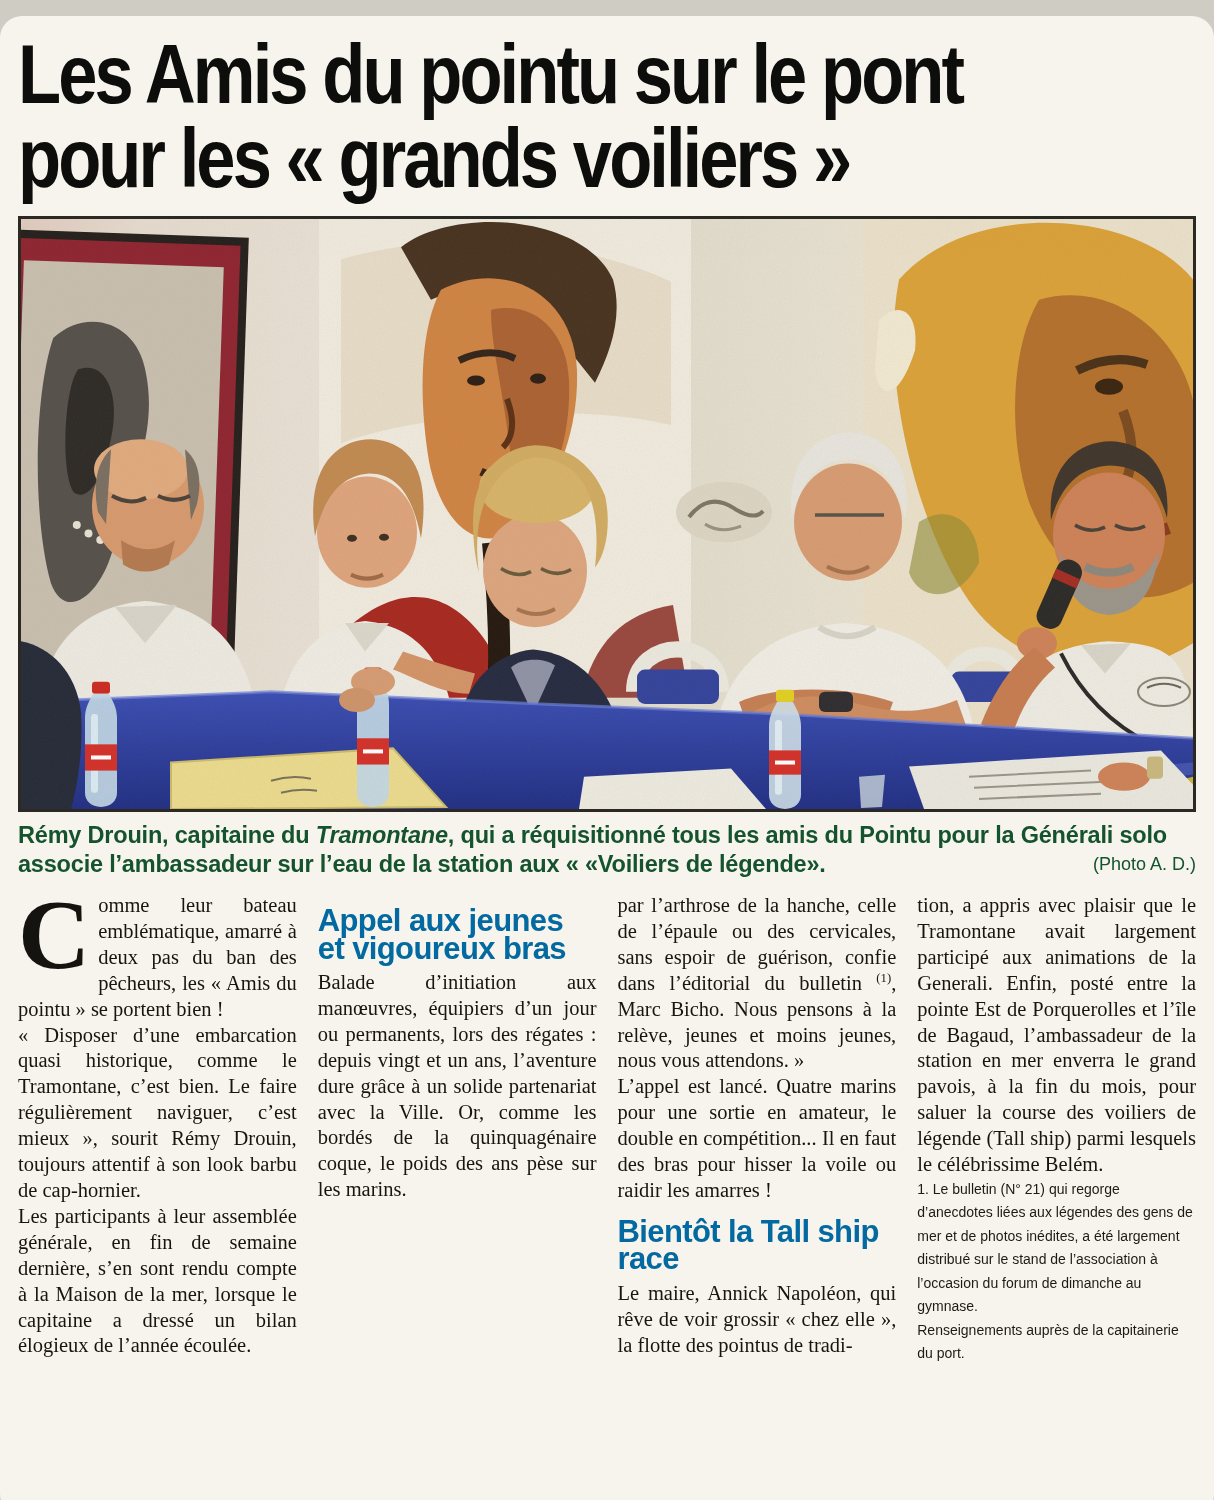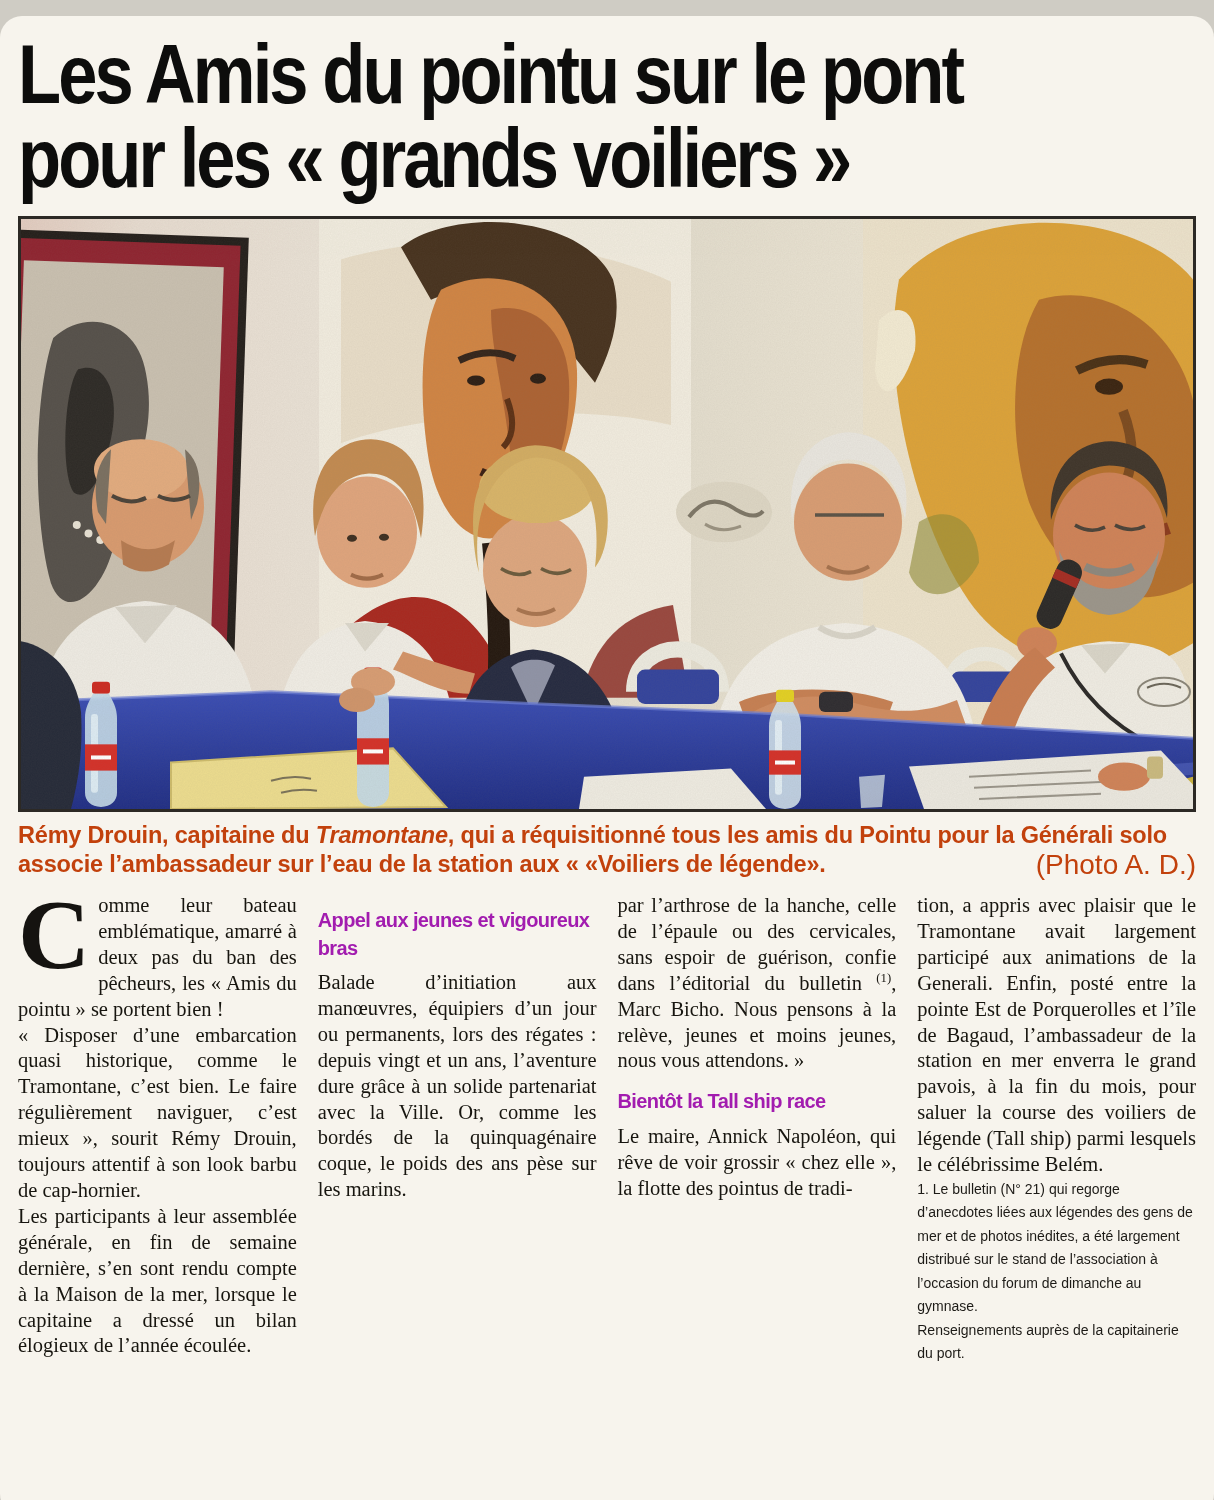--- a/index.html
+++ b/index.html
@@ -17,37 +17,37 @@
   .headline .hl{display:block;}
   
   .photo-wrap{
     margin:16px 0 0 0; width:1172px; height:590px; border:3px solid #2c2925;
     background:#e9e3d5; position:relative; overflow:hidden;
   }
   .photo-wrap svg{display:block;width:100%;height:100%;}
   
   .caption{
     position:relative; margin:9px 0 0 0; font-weight:700;
-    font-size:23.5px; line-height:29px; letter-spacing:-0.2px; color:#c2410c;
+    font-size:23.5px; line-height:29px; letter-spacing:-0.2px; color:#14532d;
   }
   .caption i{font-style:italic;}
-  .credit{position:absolute; right:0; bottom:0; font-weight:400; font-size:28px; letter-spacing:0;}
+  .credit{position:absolute; right:0; bottom:0; font-weight:400; font-size:18px; letter-spacing:0;}
   
   .cols{
     display:flex; gap:21px; margin-top:14px; height:638px; overflow:hidden;
   }
   .col{
     flex:1 1 0; font-family:"Liberation Serif",serif; font-size:20.5px;
     line-height:25.9px; text-align:justify; color:#17150f;
   }
   .col p{margin:0;}
   .it{}
   .sub{
-    font-family:"Liberation Sans",sans-serif; font-weight:700; color:#a21caf;
-    font-size:20px; line-height:27.5px; letter-spacing:-0.6px; margin:14px 0 8px 0;
+    font-family:"Liberation Sans",sans-serif; font-weight:700; color:#0369a1;
+    font-size:31px; line-height:27.5px; letter-spacing:-0.6px; margin:14px 0 8px 0;
     text-align:left;
   }
   .dropcap{
     float:left; font-family:"Liberation Serif",serif; font-weight:700;
     font-size:100px; line-height:78px; height:80px; padding:3px 8px 0 0; color:#151310;
   }
   .fn{font-size:0.62em; vertical-align:super; line-height:0;}
   .note{
     font-family:"Liberation Sans",sans-serif; font-size:14px; line-height:23.5px;
     margin-top:26px; text-align:left; color:#1d1b17;
@@ -269,20 +269,21 @@
       <p>Les participants à leur assemblée générale, en fin de semaine dernière, s’en sont rendu compte à la Maison de la mer, lorsque le capitaine a dressé un bilan élogieux de l’année écoulée.</p>
     </div>
 
     <div class="col">
       <h2 class="sub">Appel aux jeunes et vigoureux bras</h2>
       <p>Balade d’initiation aux manœuvres, équipiers d’un jour ou permanents, lors des régates : depuis vingt et un ans, l’aventure dure grâce à un solide partenariat avec la Ville. Or, comme les bordés de la quinquagénaire coque, le poids des ans pèse sur les marins.</p>
     </div>
 
     <div class="col">
       <p><span class="it">par l’arthrose de la hanche, celle de l’épaule ou des cervicales, sans espoir de guérison, </span><span>confie dans l’éditorial du bulletin </span><sup class="fn">(1)</sup><span>, Marc Bicho. </span><span class="it">Nous pensons à la relève, jeunes et moins jeunes, nous vous attendons. »</span></p>
+      <p>L’appel est lancé. Quatre marins pour une sortie en amateur, le double en compétition... Il en faut des bras pour hisser la voile ou raidir les amarres !</p>
       <h2 class="sub">Bientôt la Tall ship race</h2>
       <p><span>Le maire, Annick Napoléon, qui rêve de voir grossir </span><span class="it">« chez elle »</span><span>, la flotte des pointus de tradi-</span></p>
     </div>
 
     <div class="col">
       <p><span>tion, a appris avec plaisir que le </span><span class="it">Tramontane</span><span> avait largement participé aux animations de la Generali. Enfin, posté entre la pointe Est de Porquerolles et l’île de Bagaud, l’ambassadeur de la station en mer enverra le grand pavois, à la fin du mois, pour saluer la course des voiliers de légende (Tall ship) parmi lesquels le célébrissime </span><span class="it">Belém</span><span>.</span></p>
       <p class="note">1. Le bulletin (N° 21) qui regorge d’anecdotes liées aux légendes des gens de mer et de photos inédites, a été largement distribué sur le stand de l’association à l’occasion du forum de dimanche au gymnase.</p>
       <p class="note note2">Renseignements auprès de la capitainerie du port.</p>
     </div>
 

